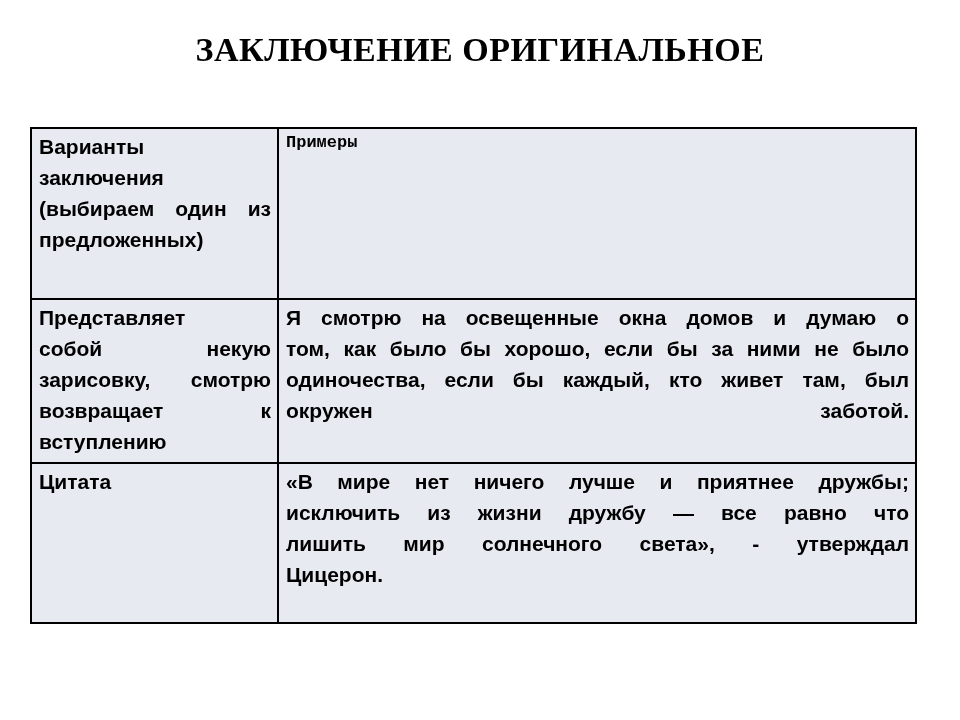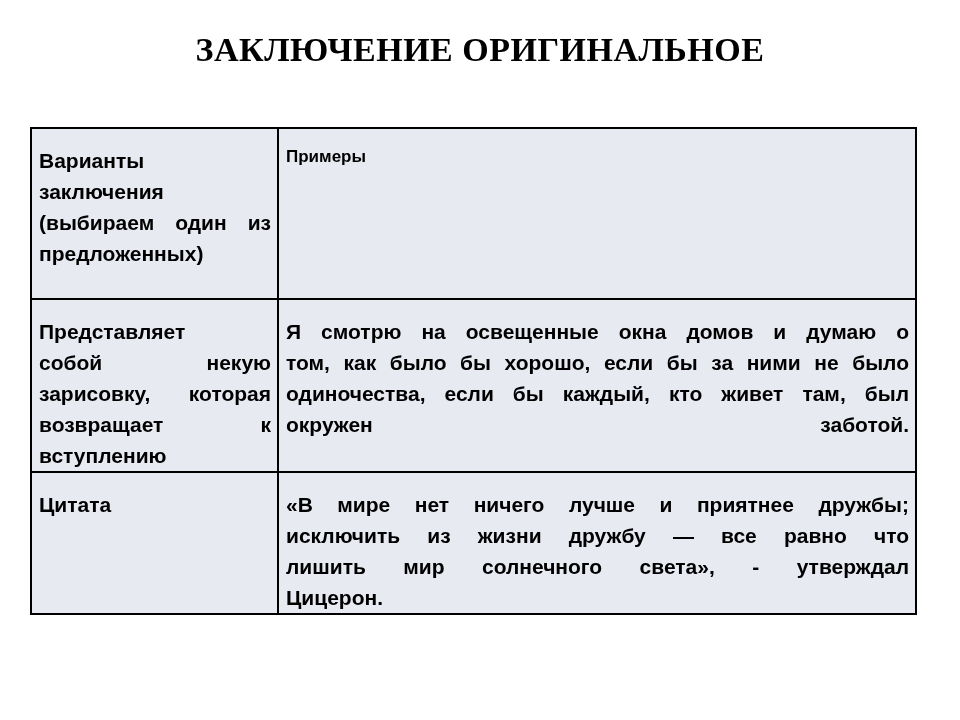--- a/index.html
+++ b/index.html
@@ -41,37 +41,38 @@
     width: 885px;
     border-collapse: collapse;
     table-layout: fixed;
   }
   col.col-variants { width: 247px; }
   col.col-examples { width: 638px; }
   td.cell {
     border: 2px solid var(--border-color);
     background: var(--cell-bg);
     vertical-align: top;
-    padding: 16px 6px 0 7px;
+    padding: 2px 6px 0 7px;
   }
   tr.row-header   { height: 171px; }
   tr.row-sketch   { height: 164px; }
-  tr.row-citation { height: 140px; }
+  tr.row-citation { height: 160px; }
   .cell-text {
     white-space: pre-line;
     text-align: justify;
     text-align-last: justify;
     font-weight: bold;
     font-size: 21px;
     line-height: 31px;
     color: var(--text-color);
   }
   .cell-text.small {
     font-size: 17px;
     line-height: 24px;
+    font-family: Liberation Mono, monospace;
   }
 </style>
 </head>
 <body>
 
 <h1 class="slide-title">ЗАКЛЮЧЕНИЕ ОРИГИНАЛЬНОЕ</h1>
 
 <table class="conclusion-table">
   <colgroup>
     <col class="col-variants">
@@ -86,21 +87,21 @@
 предложенных)</div>
       </td>
       <td class="cell">
         <div class="cell-text small">Примеры</div>
       </td>
     </tr>
     <tr class="row-sketch">
       <td class="cell">
         <div class="cell-text">Представляет
 собой некую
-зарисовку, которая
+зарисовку, смотрю
 возвращает к
 вступлению</div>
       </td>
       <td class="cell">
         <div class="cell-text">Я смотрю на освещенные окна домов и думаю о
 том, как было бы хорошо, если бы за ними не было
 одиночества, если бы каждый, кто живет там, был
 окружен&nbsp;заботой.</div>
       </td>
     </tr>

